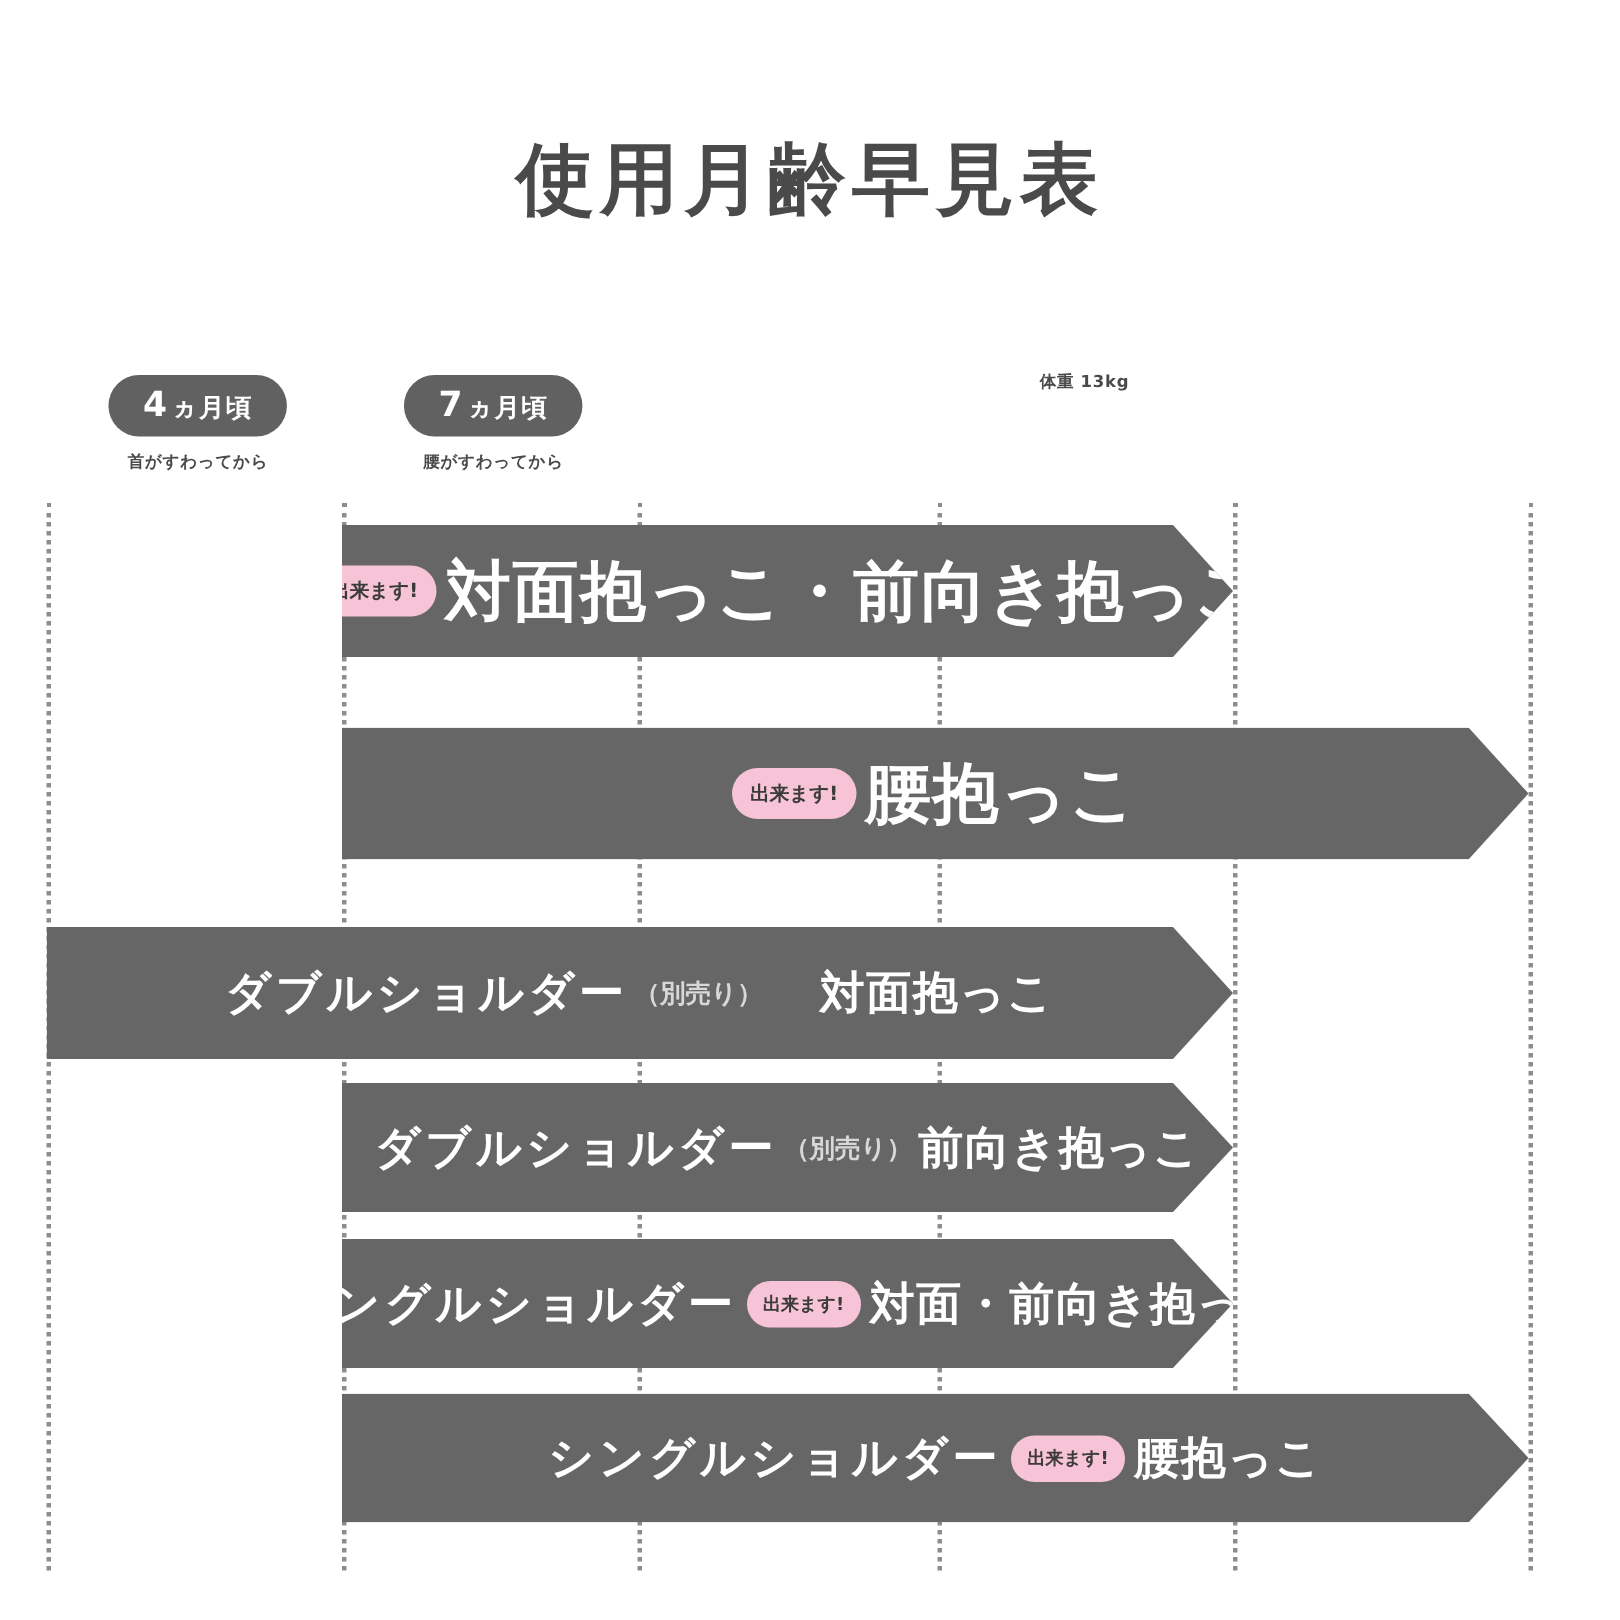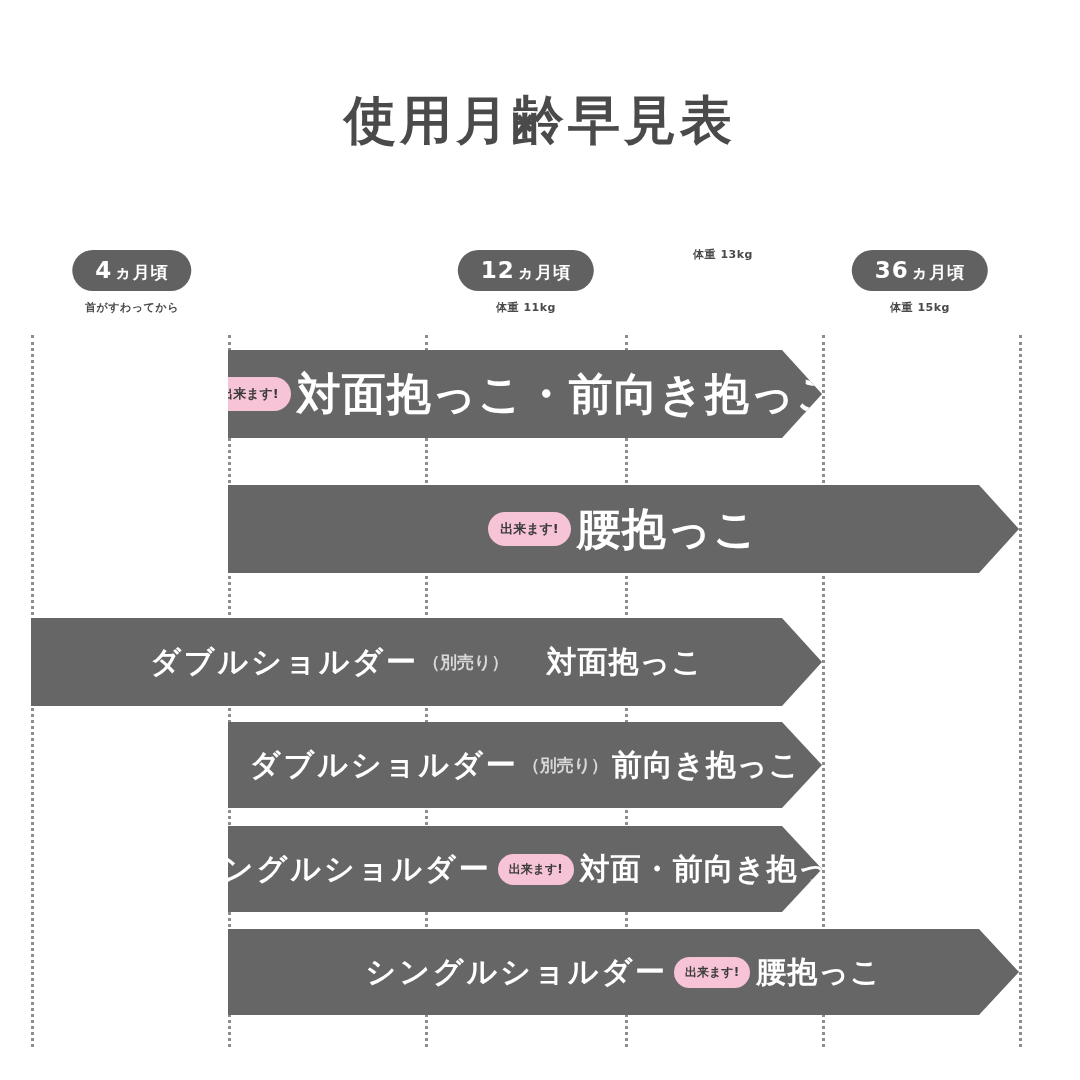--- a/index.html
+++ b/index.html
@@ -143,23 +143,22 @@
   <div id="chart-title">使用月齢早見表</div>
 
   <div id="axis-header">
       <div class="gridline" style="left: 31px;"></div>
       <div class="gridline" style="left: 228px;"></div>
       <div class="gridline" style="left: 425px;"></div>
       <div class="gridline" style="left: 625px;"></div>
       <div class="gridline" style="left: 822px;"></div>
       <div class="gridline" style="left: 1019px;"></div>
       <div class="axis-col" style="left: 132px; top: 238px;"><div class="axis-pill"><span class="pill-num">4</span><span class="pill-unit">ヵ月頃</span></div><div class="axis-sub">首がすわってから</div></div>
-      <div class="axis-col" style="left: 526px; top: 238px;"><div class="axis-pill"><span class="pill-num">12</span><span class="pill-unit">ヵ月頃</span></div><div class="axis-sub">体重 11kg</div></div>
+      <div class="axis-col" style="left: 329px; top: 238px;"><div class="axis-pill"><span class="pill-num">7</span><span class="pill-unit">ヵ月頃</span></div><div class="axis-sub">腰がすわってから</div></div>
       <div class="axis-col" style="left: 723px; top: 238px;"><div class="axis-sub">体重 13kg</div></div>
-      <div class="axis-col" style="left: 920px; top: 238px;"><div class="axis-pill"><span class="pill-num">36</span><span class="pill-unit">ヵ月頃</span></div><div class="axis-sub">体重 15kg</div></div>
     </div>
 
   <div id="bars">
       <div class="bar-row" style="left: 228px; top: 350px; width: 594px; height: 88px; background: rgb(102, 102, 102); clip-path: polygon(0px 0px, 93.266% 0px, 100% 50%, 93.266% 100%, 0px 100%);">
         <div class="bar-label">
           <span class="badge" style="background: rgb(247, 195, 214); font-size: 13px; padding: 8px 12px; margin: 0px 6px 0px 0px;">出来ます!</span>
           <span class="bar-text" style="font-size: 44px;">対面抱っこ・前向き抱っこ</span>
         </div>
       </div>
       <div class="bar-row" style="left: 228px; top: 485px; width: 791px; height: 88px; background: rgb(102, 102, 102); clip-path: polygon(0px 0px, 94.943% 0px, 100% 50%, 94.943% 100%, 0px 100%);">

